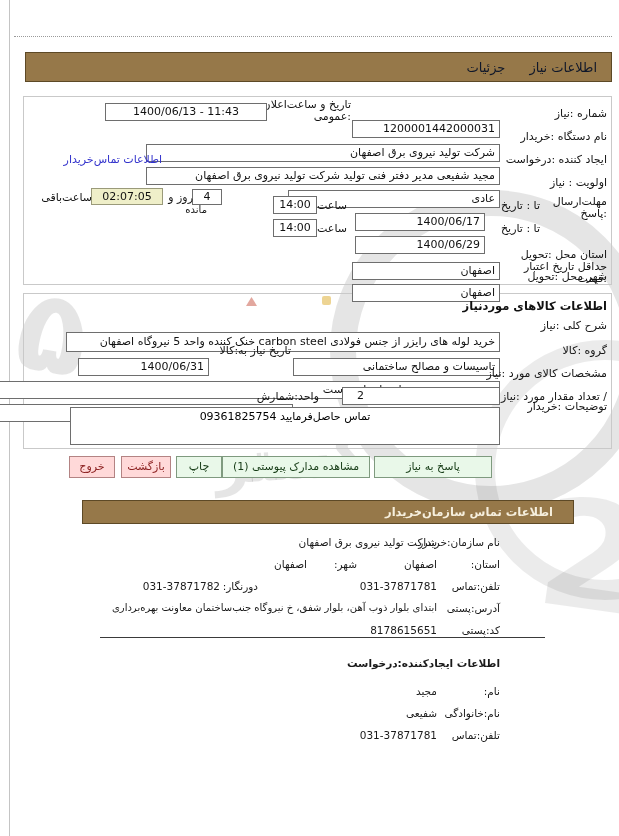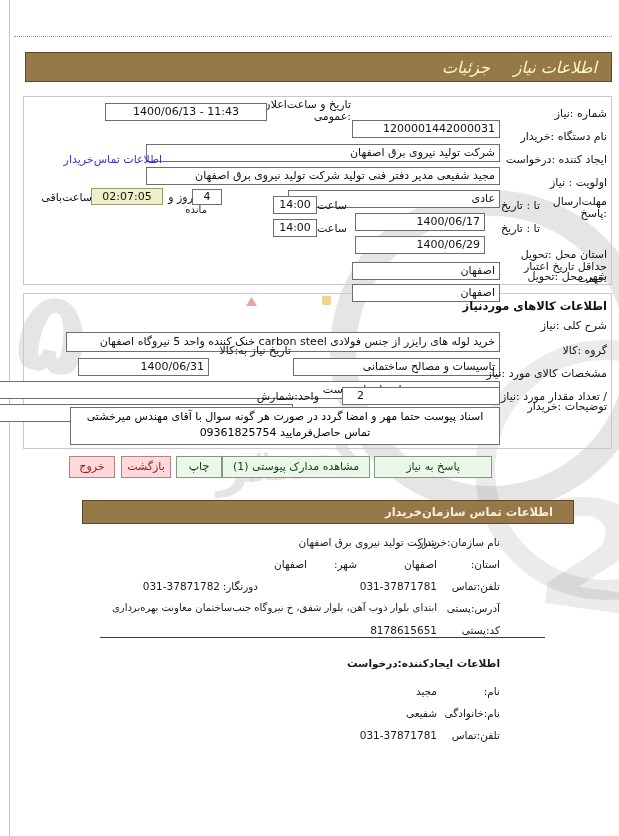--- a/index.html
+++ b/index.html
@@ -11,21 +11,21 @@
   .two span{display:block;}
   .inp{position:absolute;z-index:2;background:#fff;border:1px solid #6e6e6e;height:16px;line-height:16px;
        font-size:11px;color:#111;white-space:nowrap;overflow:hidden;padding:0 4px;}
   .inp.ltr{direction:ltr;}
   .ralign{text-align:right;margin-top:17px;}
   .lalign{text-align:left;}
   .center{text-align:center;margin-left:48px;}
   .panel{position:absolute;z-index:1;border:1px solid #c9c9c9;background:transparent;}
   .bar{position:absolute;z-index:2;background:var(--accent-brown,#967849);border:1px solid var(--brown-border,#5d4926);
        color:#f6efdd;display:flex;align-items:center;}
-  .tab{font-size:16px;color:#fef9c3;cursor:pointer;white-space:nowrap;font-style:italic;}
+  .tab{font-size:13px;color:#0f172a;cursor:pointer;white-space:nowrap;}
   .btn{position:absolute;z-index:2;height:20px;line-height:20px;text-align:center;font-size:11px;
        border:1px solid #7f9a7f;cursor:pointer;white-space:nowrap;overflow:hidden;}
   .btn.green{background:var(--button-green-bg,#e9f8e9);color:#163c16;}
   .btn.pink{background:var(--button-pink-bg,#ffd9d9);color:#8d2222;border-color:#b38383;}
   .link{font-size:11px;color:var(--link-blue,#3333cc);cursor:pointer;white-space:nowrap;}
   .countdown{background:var(--countdown-bg,#efefc9);border:1px solid #9a9a7a;}
   .sec-title{font-size:11.5px;font-weight:bold;color:#111;white-space:nowrap;}
   .small{font-size:10.5px;color:#1a1a1a;white-space:nowrap;}
   .wm{position:absolute;z-index:0;pointer-events:none;}
   .divider{position:absolute;z-index:2;border-top:1px solid #3a3a3a;height:0;}
@@ -116,21 +116,20 @@
   <div class="abs lbl" style="right:12px;top:367px;">مشخصات کالای مورد :نیاز</div>
   <div class="inp ralign" style="right:119px;top:364px;width:464px;padding-left:4px;padding-right:92px;">طبق اسناد پیوست</div>
 
   <div class="abs lbl" style="right:12px;top:390px;">/ تعداد مقدار مورد :نیاز</div>
   <div class="inp lalign" style="right:119px;top:387px;width:138px;padding-left:14px;">2</div>
   <div class="abs lbl" style="right:300px;top:390px;">واحد:شمارش</div>
   <div class="inp ralign" style="right:326px;top:387px;width:207px;padding-right:104px;">شاخه</div>
 
   <div class="abs lbl" style="right:12px;top:400px;">توضیحات :خریدار</div>
   <div class="abs" style="right:119px;top:407px;width:422px;height:34px;background:#fff;border:1px solid #6e6e6e;font-size:11px;line-height:16px;text-align:center;padding:1px 3px;overflow:hidden;">
-    <div style="white-space:nowrap;">اسناد پیوست حتما مهر و امضا گردد در صورت هر گونه سوال با آقای مهندس  میرخشتی</div>
     <div dir="ltr" style="white-space:nowrap;">09361825754 تماس حاصل‌فرمایید</div>
   </div>
 
   <div class="btn green" style="right:127px;top:456px;width:116px;">پاسخ به نیاز</div>
   <div class="btn green" style="right:249px;top:456px;width:146px;">مشاهده مدارک پیوستی (1)</div>
   <div class="btn green" style="right:397px;top:456px;width:44px;">چاپ</div>
   <div class="btn pink" style="right:448px;top:456px;width:48px;margin-left:48px;">بازگشت</div>
   <div class="btn pink" style="right:504px;top:456px;width:44px;">خروج</div>
 
   <div class="bar" style="right:45px;top:500px;width:492px;height:24px;padding:0 20px;box-sizing:border-box;">

